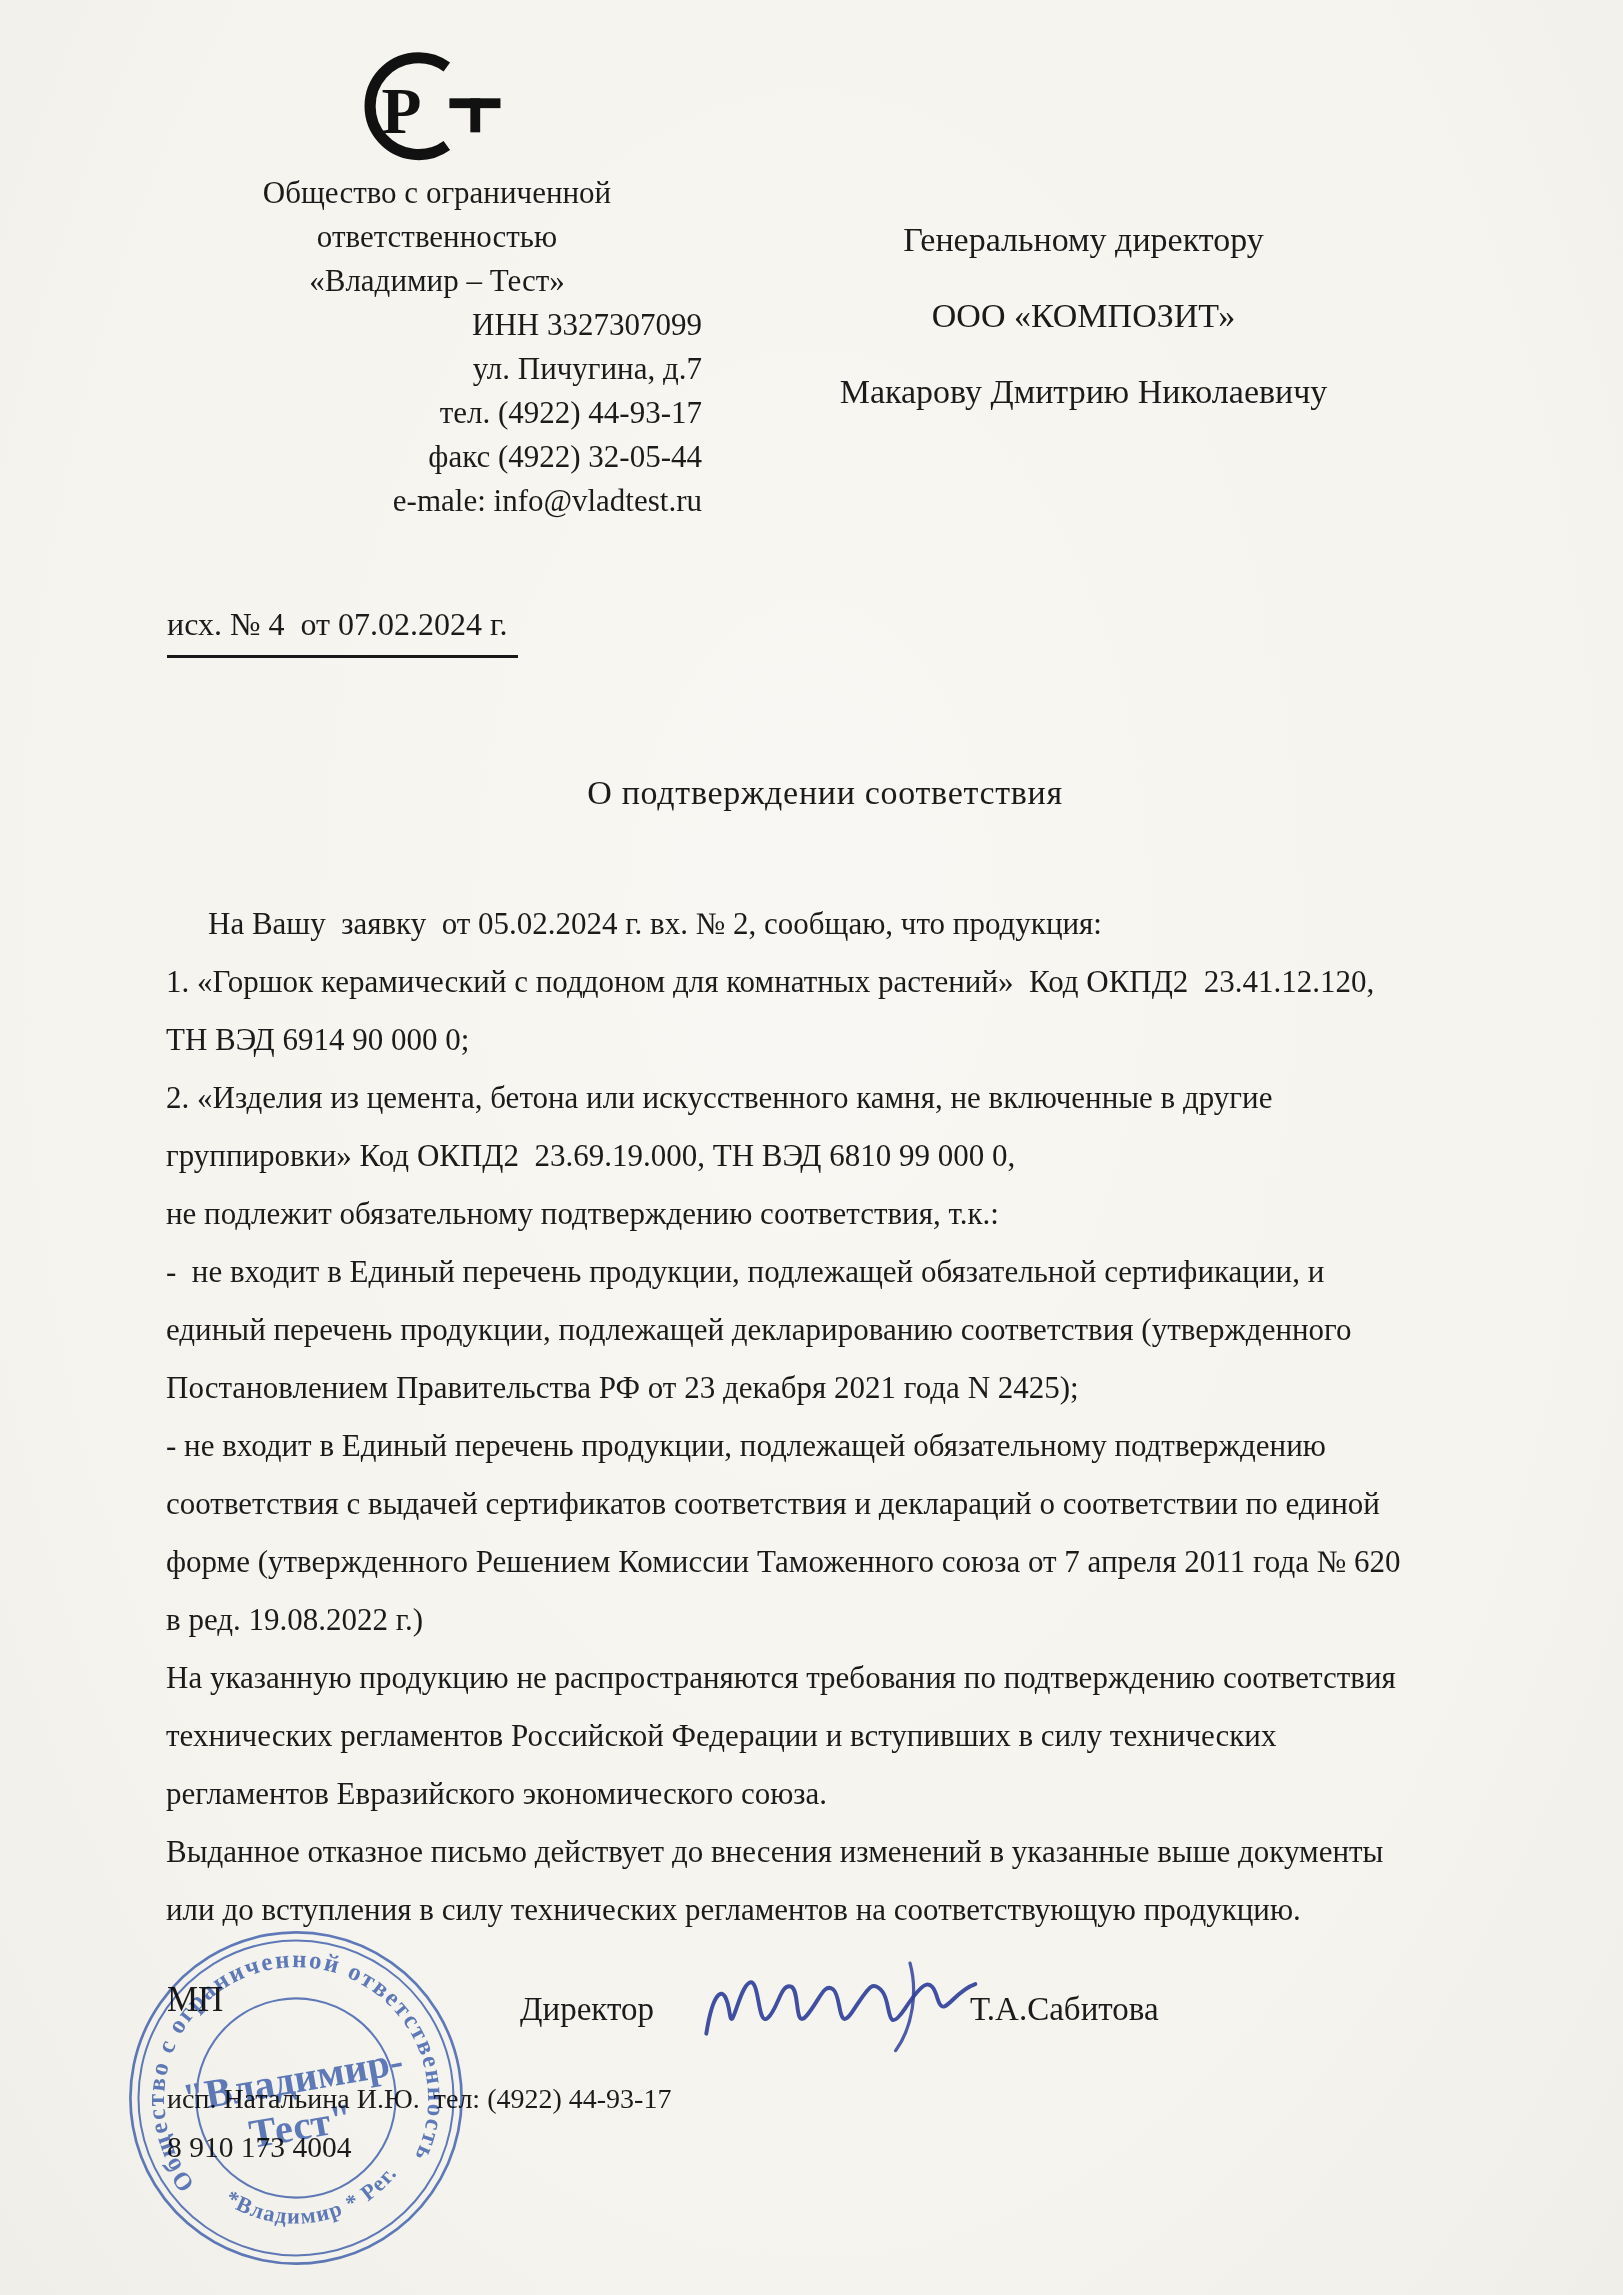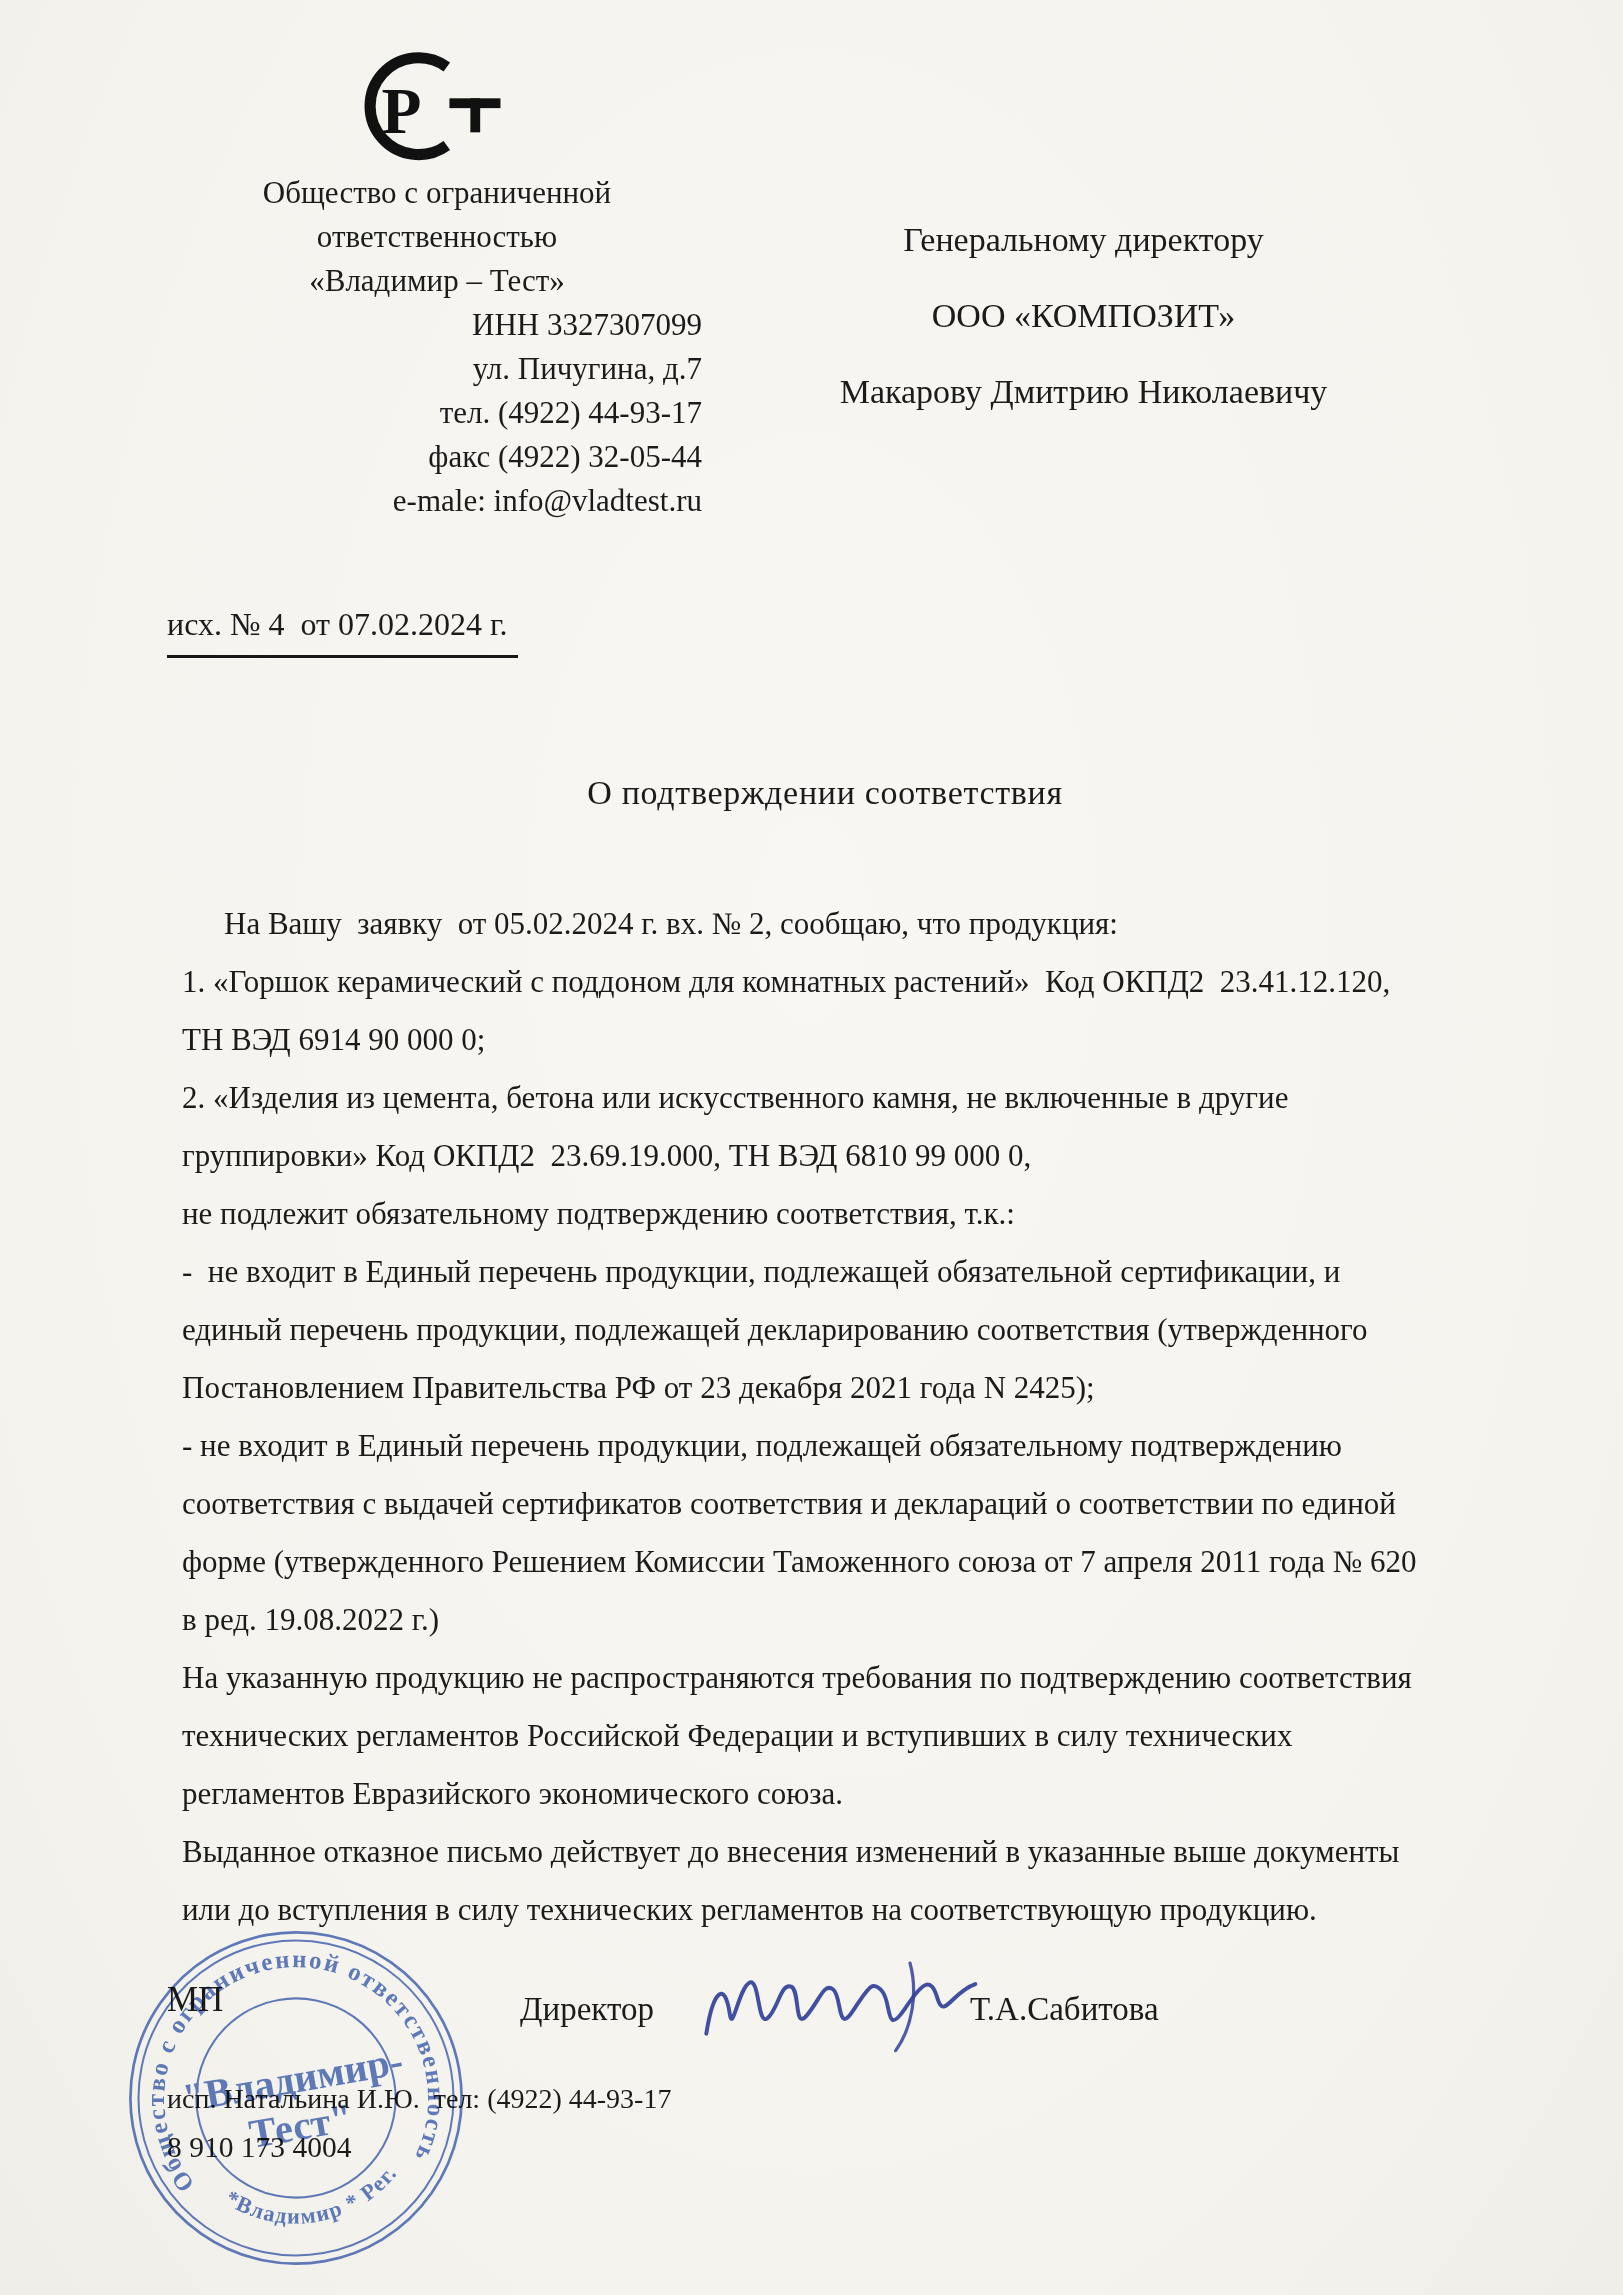--- a/index.html
+++ b/index.html
@@ -11,21 +11,21 @@
     color:#1b1b1b;overflow:hidden;
   }
   .lh-left{position:absolute;left:172px;top:171px;width:530px;font-size:31px;line-height:44px;}
   .lh-left .c{text-align:center;}
   .lh-left .l{text-align:right;padding-left:25px;}
   .addressee{position:absolute;left:753px;top:221px;width:661px;text-align:center;font-size:34px;line-height:37px;}
   .addressee .a-line{margin-bottom:39px;}
   .ref{position:absolute;left:167px;top:606px;font-size:32px;}
   .ref span{border-bottom:3.3px solid #171717;padding-bottom:13px;padding-right:10.5px;white-space:pre;}
   .title{position:absolute;left:0;top:774px;width:1624px;text-align:center;text-indent:26px;font-size:34px;letter-spacing:0.7px;}
-  .body-text{position:absolute;left:166px;top:895px;width:1427px;font-size:31px;margin-left:16px;}
+  .body-text{position:absolute;left:166px;top:895px;width:1427px;font-size:31px;}
   .body-text .bl{height:58px;line-height:58px;white-space:pre;overflow:visible;}
   .body-text .indent{text-indent:42px;}
   .mp{position:absolute;left:167px;top:1980px;font-size:35px;}
   .director{position:absolute;left:520px;top:1991px;font-size:33px;}
   .dir-name{position:absolute;left:970px;top:1991px;font-size:33px;}
   .sig-svg{position:absolute;left:694px;top:1954px;width:308px;height:111px;}
   .footer1{position:absolute;left:167px;top:2083px;font-size:28px;white-space:pre;}
   .footer2{position:absolute;left:167px;top:2131px;font-size:29.5px;white-space:pre;}
   .logo-svg{position:absolute;left:350px;top:46px;width:157px;height:121px;}
   .stamp-svg{

